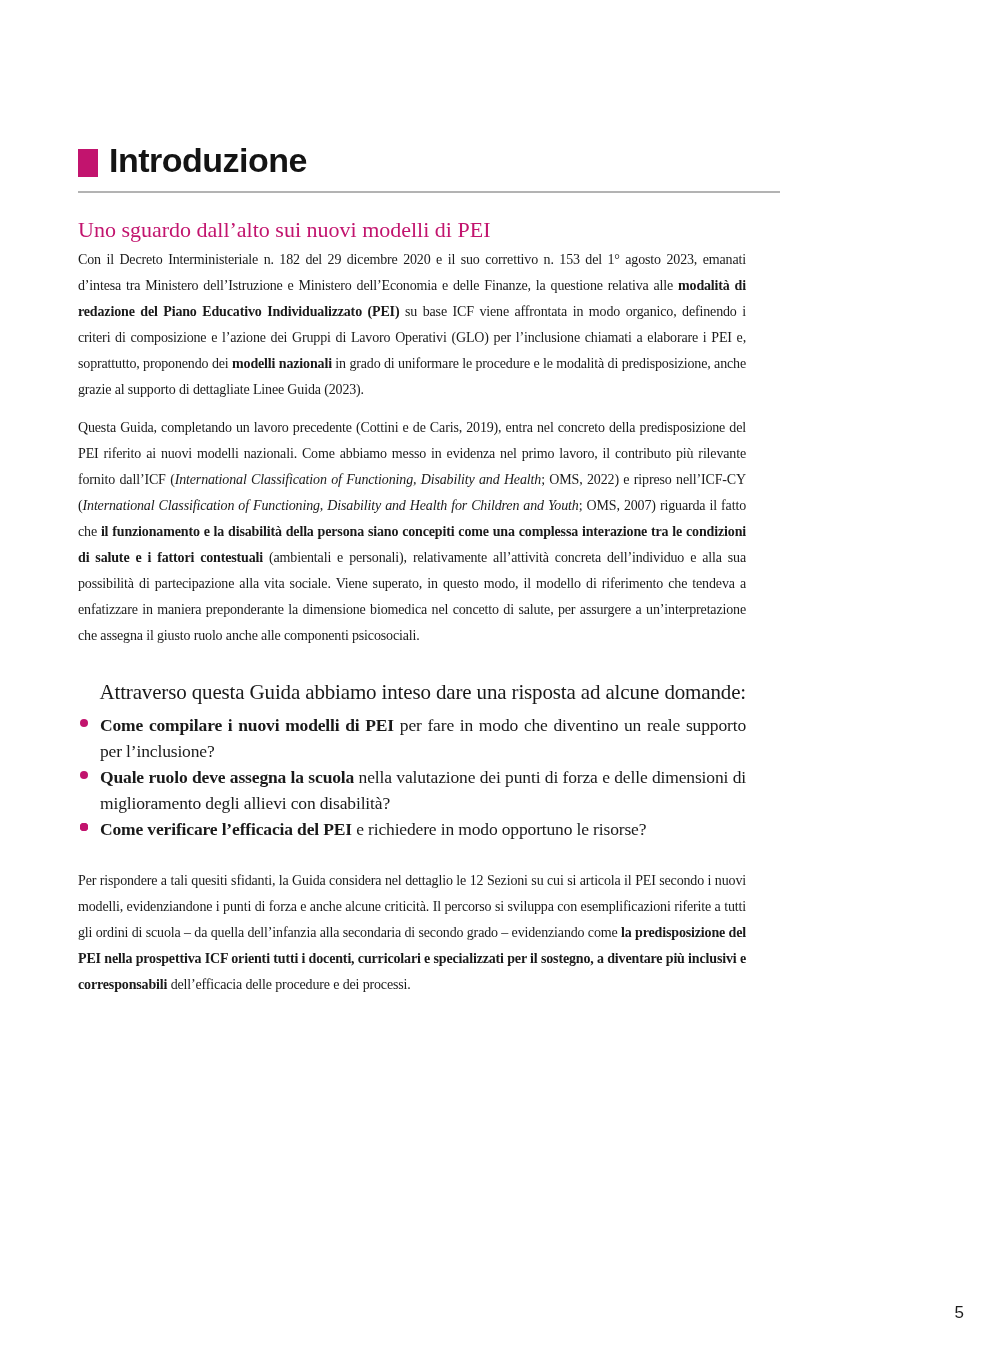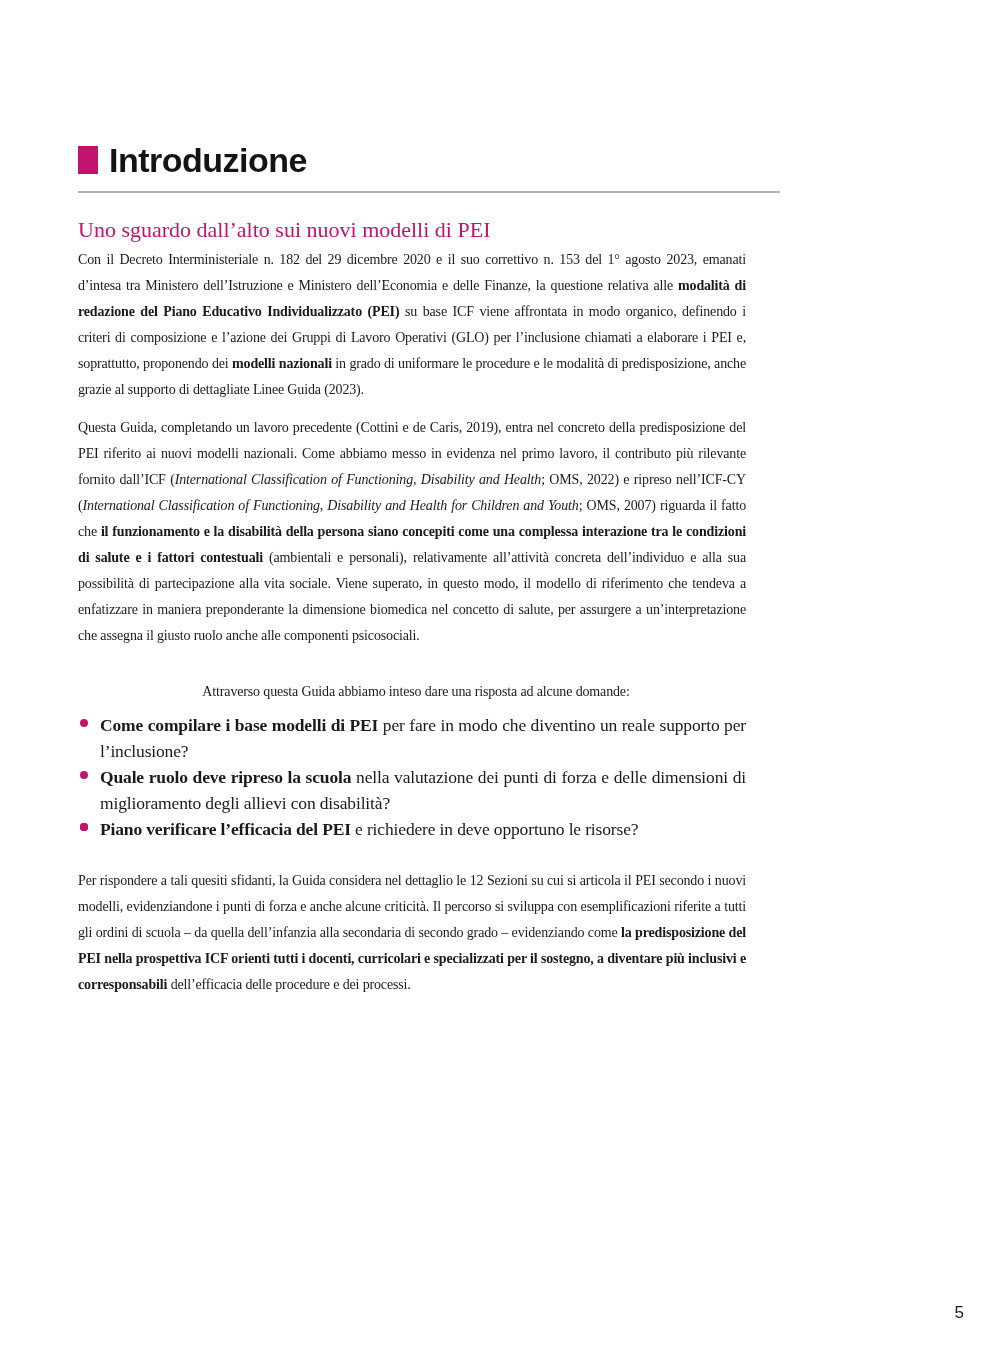--- a/index.html
+++ b/index.html
@@ -9,21 +9,21 @@
     position:relative;
     width:1000px; height:1361px;
     background:#ffffff;
     font-family:"Liberation Serif", serif;
     color:var(--text);
     overflow:hidden;
   }
   .content {
     position:absolute; left:78px; top:143px; width:668px;
   }
-  .doc-header { display:flex; align-items:center; }
+  .doc-header { display:flex; align-items:flex-end; }
   .title-square {
     width:20px; height:28px; background:var(--accent);
     margin-right:11px; flex:0 0 auto;
   }
   h1.doc-title {
     margin:0; font-family:"Liberation Sans", sans-serif;
     font-weight:700; font-size:34px; line-height:1;
     letter-spacing:-0.5px; color:#141414;
   }
   .rule {
@@ -34,22 +34,22 @@
     margin:24px 0 4px 0; font-size:22px; line-height:1.2;
     font-weight:400; color:var(--accent);
     font-family:"Liberation Serif", serif;
   }
   p.body-par {
     margin:0 0 12px 0; font-size:14px; line-height:26px;
     text-align:justify; letter-spacing:-0.15px;
   }
   p.no-gap { margin-bottom:16px; }
   p.list-intro {
-    margin:30px 0 7px 8px; font-size:14px; line-height:26px;
-    text-align:center; letter-spacing:-0.15px;
+    margin:30px 0 7px 8px; font-size:21px; line-height:26px;
+    text-align:right; letter-spacing:-0.15px;
   }
   ul.bullets { list-style:none; margin:0; padding:0; }
   li.bullet-item {
     position:relative; padding-left:22px;
     font-size:17.5px; line-height:26px; text-align:justify;
     letter-spacing:-0.15px;
   }
   .bullet-dot {
     position:absolute; left:2px; top:7px;
     width:8px; height:8px; border-radius:50%;
@@ -78,25 +78,25 @@
 
     <h2 class="section-heading">Uno sguardo dall’alto sui nuovi modelli di PEI</h2>
 
     <p class="body-par"><span>Con il Decreto Interministeriale n. 182 del 29 dicembre 2020 e il suo correttivo n. 153 del 1° agosto 2023, emanati d’intesa tra Ministero dell’Istruzione e Ministero dell’Economia e delle Finanze, la questione relativa alle </span><b>modalità di redazione del Piano Educativo Individualizzato (PEI)</b><span> su base ICF viene affrontata in modo organico, definendo i criteri di composizione e l’azione dei Gruppi di Lavoro Operativi (GLO) per l’inclusione chiamati a elaborare i PEI e, soprattutto, proponendo dei </span><b>modelli nazionali</b><span> in grado di uniformare le procedure e le modalità di predisposizione, anche grazie al supporto di dettagliate Linee Guida (2023).</span></p>
 
     <p class="body-par no-gap"><span>Questa Guida, completando un lavoro precedente (Cottini e de Caris, 2019), entra nel concreto della predisposizione del PEI riferito ai nuovi modelli nazionali. Come abbiamo messo in evidenza nel primo lavoro, il contributo più rilevante fornito dall’ICF (</span><i>International Classification of Functioning, Disability and Health</i><span>; OMS, 2022) e ripreso nell’ICF-CY (</span><i>International Classification of Functioning, Disability and Health for Children and Youth</i><span>; OMS, 2007) riguarda il fatto che </span><b>il funzionamento e la disabilità della persona siano concepiti come una complessa interazione tra le condizioni di salute e i fattori contestuali</b><span> (ambientali e personali), relativamente all’attività concreta dell’individuo e alla sua possibilità di partecipazione alla vita sociale. Viene superato, in questo modo, il modello di riferimento che tendeva a enfatizzare in maniera preponderante la dimensione biomedica nel concetto di salute, per assurgere a un’interpretazione che assegna il giusto ruolo anche alle componenti psicosociali.</span></p>
 
     <p class="list-intro">Attraverso questa Guida abbiamo inteso dare una risposta ad alcune domande:</p>
 
     <ul class="bullets">
-        <li class="bullet-item"><span class="bullet-dot"></span><span><b>Come compilare i base modelli di PEI</b><span> per fare in modo che diventino un reale supporto per l’inclusione?</span></span></li>
-        <li class="bullet-item"><span class="bullet-dot"></span><span><b>Quale ruolo deve ripreso la scuola</b><span> nella valutazione dei punti di forza e delle dimensioni di miglioramento degli allievi con disabilità?</span></span></li>
+        <li class="bullet-item"><span class="bullet-dot"></span><span><b>Come compilare i nuovi modelli di PEI</b><span> per fare in modo che diventino un reale supporto per l’inclusione?</span></span></li>
+        <li class="bullet-item"><span class="bullet-dot"></span><span><b>Quale ruolo deve assegna la scuola</b><span> nella valutazione dei punti di forza e delle dimensioni di miglioramento degli allievi con disabilità?</span></span></li>
         <li class="bullet-item"><span class="bullet-dot"></span></li>
         <li class="bullet-item"><span class="bullet-dot"></span></li>
-        <li class="bullet-item"><span class="bullet-dot"></span><span><b>Piano verificare l’efficacia del PEI</b><span> e richiedere in deve opportuno le risorse?</span></span></li>
+        <li class="bullet-item"><span class="bullet-dot"></span><span><b>Come verificare l’efficacia del PEI</b><span> e richiedere in modo opportuno le risorse?</span></span></li>
       </ul>
 
     <p class="body-par closing-par"><span>Per rispondere a tali quesiti sfidanti, la Guida considera nel dettaglio le 12 Sezioni su cui si articola il PEI secondo i nuovi modelli, evidenziandone i punti di forza e anche alcune criticità. Il percorso si sviluppa con esemplificazioni riferite a tutti gli ordini di scuola – da quella dell’infanzia alla secondaria di secondo grado – evidenziando come </span><b>la predisposizione del PEI nella prospettiva ICF orienti tutti i docenti, curricolari e specializzati per il sostegno, a diventare più inclusivi e corresponsabili</b><span> dell’efficacia delle procedure e dei processi.</span></p>
 
   </div>
 
   <div class="page-number">5</div>
 </div>
 
 </body></html>

